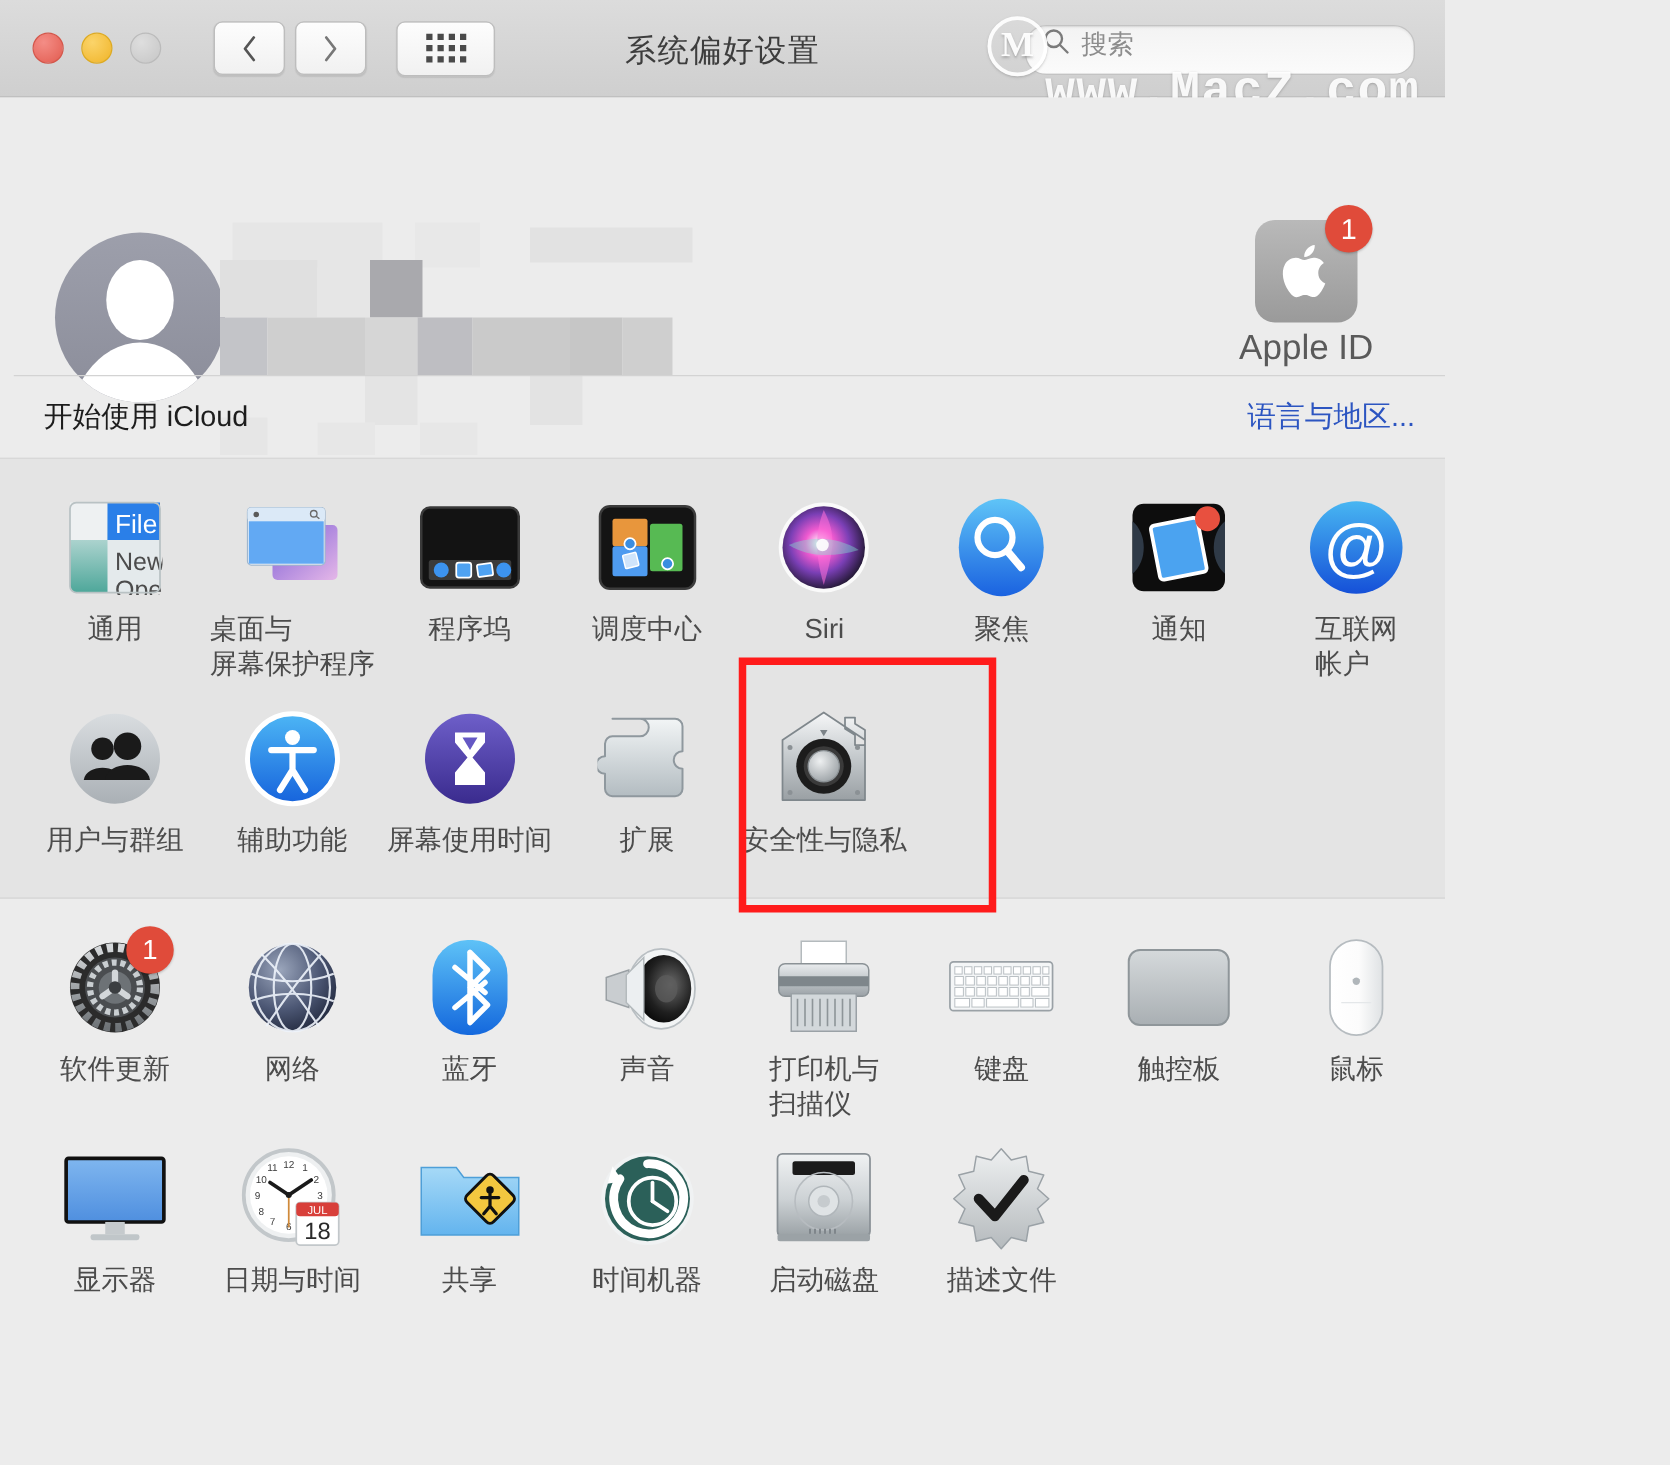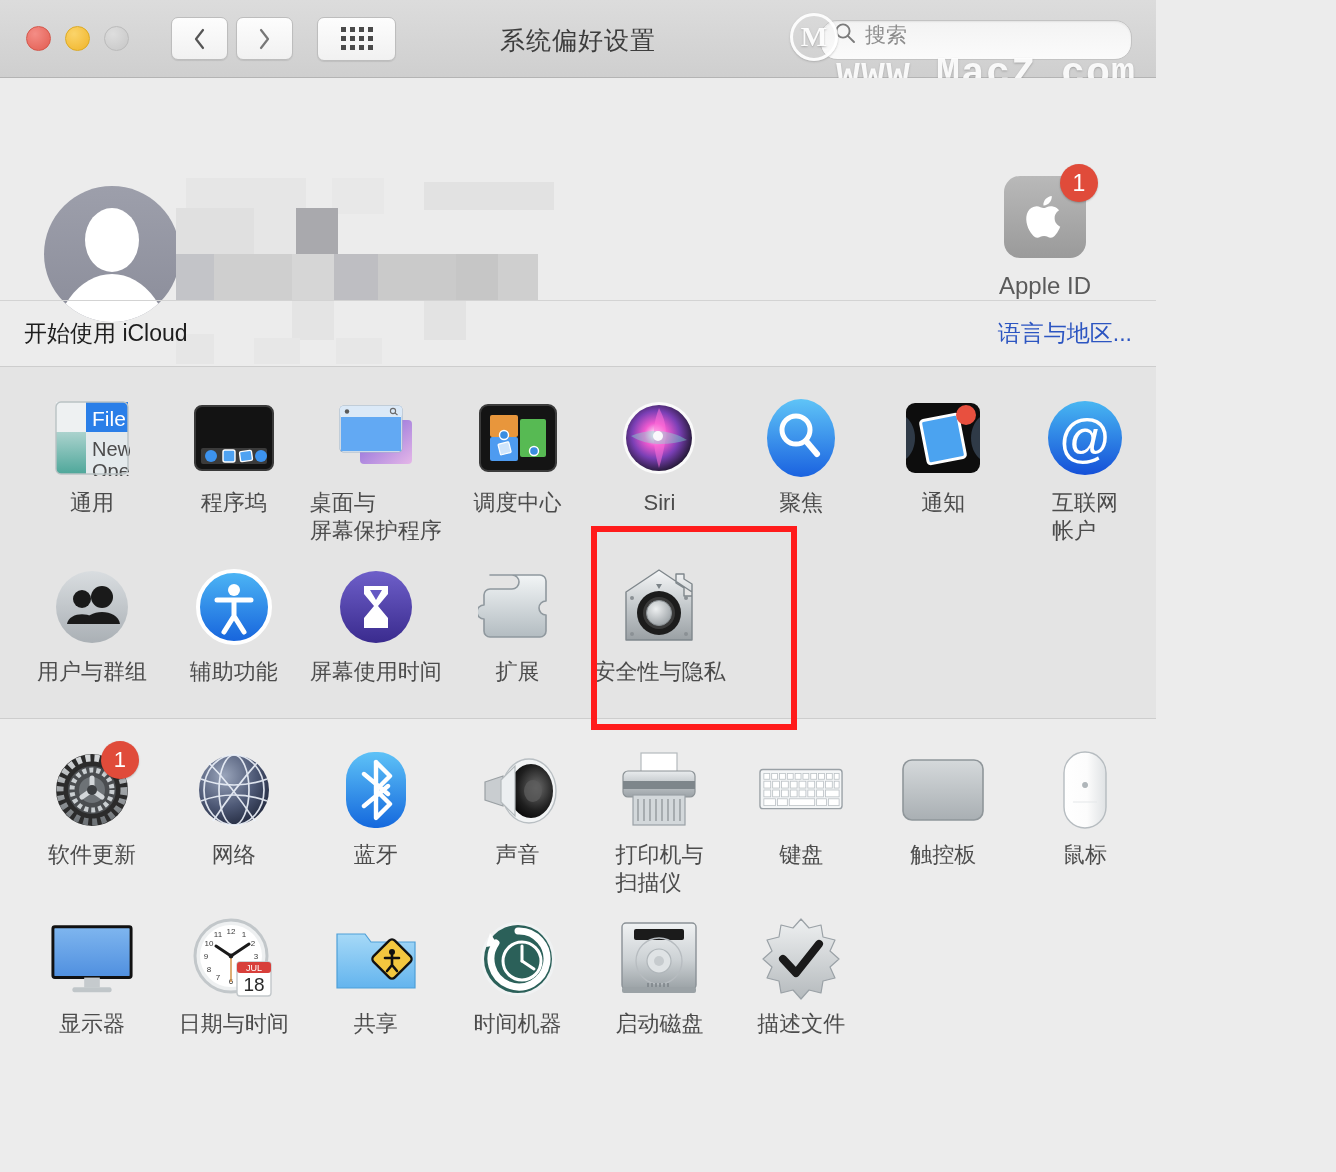--- a/index.html
+++ b/index.html
@@ -100,21 +100,21 @@
   }
   .avatar .body {
     position:absolute; left:50%; bottom:-34px; transform:translateX(-50%);
     width:120px; height:82px; border-radius:50% 50% 0 0 / 100% 100% 0 0;
     background:#fff;
   }
   .blurwrap { position:absolute; left:176px; top:100px; width:560px; height:180px; }
   .blk { position:absolute; background:#e1e1e1; }
 
   .icloudrow {
-    position:absolute; left:0; right:0; bottom:0; height:66px;
+    position:absolute; left:11px; right:0; bottom:0; height:66px;
     border-top:1px solid #d3d3d3;
     display:flex; align-items:center; padding:0 24px;
   }
   .icloud-label { font-size:23px; color:#1d1d1d; }
   .icloud-link { margin-left:auto; font-size:23px; color:#2c55c1; }
 
   .appleid {
     position:absolute; right:36px; top:98px; width:150px; text-align:center;
   }
   .appleid .tile {
@@ -123,21 +123,21 @@
     background:linear-gradient(#b9b9b9,#9a9a9a);
     display:flex; align-items:center; justify-content:center;
   }
   .appleid .badge {
     position:absolute; right:-12px; top:-12px;
     width:38px; height:38px; border-radius:50%;
     background:#e04b3a; color:#fff; font-size:23px;
     display:flex; align-items:center; justify-content:center;
     box-shadow:0 1px 2px rgba(0,0,0,.22);
   }
-  .appleid .cap { margin-top:14px; font-size:24px; color:#5a5a5a; }
+  .appleid .cap { margin-top:4px; font-size:28px; color:#5a5a5a; }
 
   
   .pane { background:#e4e4e4; padding:18px 0 16px 0; }
   .pane.alt { background:#ececec; }
   .pane-sep { height:1px; background:#cdcdcd; }
 
   .grid {
     display:grid; grid-template-columns:repeat(8,1fr);
     row-gap:10px;
     padding-left:21px;
@@ -291,52 +291,52 @@
             <text x="38" y="56" font-family="Liberation Sans, sans-serif" font-size="20" fill="#4c4c4c">New</text>
             <text x="38" y="78" font-family="Liberation Sans, sans-serif" font-size="20" fill="#4c4c4c">Open</text>
             <rect x="2" y="2" width="72" height="72" rx="5" fill="none" stroke="#b9c2c4" stroke-width="1.4"></rect>
           </svg>
         </div>
         <div class="label">通用</div>
       </div>
 
       <div class="cell">
         <div class="iconbox">
+          <svg width="84" height="80" viewBox="0 0 84 80">
+            <defs>
+                <linearGradient id="gPur" x1="0" y1="0" x2="1" y2="1">
+              <stop offset="0" stop-color="#7d5fd6"></stop>
+                  <stop offset="1" stop-color="#e5b7e8"></stop>
+                </linearGradient>
+              </defs>
+            <rect x="26" y="22" width="52" height="44" rx="4" fill="url(#gPur)"></rect>
+            <rect x="6" y="8" width="62" height="46" rx="3" fill="#ffffff" stroke="#9fb6cd" stroke-width="1"></rect>
+            <rect x="6" y="8" width="62" height="11" rx="3" fill="#dbe9f7"></rect>
+            <rect x="7" y="19" width="60" height="34" fill="#62a9f3"></rect>
+            <circle cx="13" cy="13.5" r="2.2" fill="#5a5a5a"></circle>
+            <circle cx="59" cy="13" r="2.6" fill="none" stroke="#6a6a6a" stroke-width="1.1"></circle>
+            <line x1="61" y1="15" x2="63.5" y2="17" stroke="#6a6a6a" stroke-width="1.1"></line>
+          </svg>
+        </div>
+        <div class="label">桌面与
+屏幕保护程序</div>
+      </div>
+
+      <div class="cell">
+        <div class="iconbox">
           <svg width="82" height="68" viewBox="0 0 82 68">
             <rect x="2" y="2" width="78" height="64" rx="7" fill="#131313" stroke="#3a3a3a" stroke-width="2"></rect>
             <rect x="8" y="44" width="66" height="16" rx="2" fill="#3b3b3b"></rect>
             <circle cx="18" cy="52" r="6" fill="#3c93ef"></circle>
             <rect x="30" y="46" width="12" height="12" rx="2" fill="#4ea2f2" stroke="#fff" stroke-width="1.4"></rect>
             <rect x="47" y="47" width="12" height="10" rx="1.5" fill="#4ea2f2" stroke="#fff" stroke-width="1.4" transform="rotate(-8 53 52)"></rect>
             <circle cx="68" cy="52" r="6" fill="#3c93ef"></circle>
           </svg>
         </div>
         <div class="label">程序坞</div>
-      </div>
-
-      <div class="cell">
-        <div class="iconbox">
-          <svg width="84" height="80" viewBox="0 0 84 80">
-            <defs>
-                <linearGradient id="gPur" x1="0" y1="0" x2="1" y2="1">
-              <stop offset="0" stop-color="#7d5fd6"></stop>
-                  <stop offset="1" stop-color="#e5b7e8"></stop>
-                </linearGradient>
-              </defs>
-            <rect x="26" y="22" width="52" height="44" rx="4" fill="url(#gPur)"></rect>
-            <rect x="6" y="8" width="62" height="46" rx="3" fill="#ffffff" stroke="#9fb6cd" stroke-width="1"></rect>
-            <rect x="6" y="8" width="62" height="11" rx="3" fill="#dbe9f7"></rect>
-            <rect x="7" y="19" width="60" height="34" fill="#62a9f3"></rect>
-            <circle cx="13" cy="13.5" r="2.2" fill="#5a5a5a"></circle>
-            <circle cx="59" cy="13" r="2.6" fill="none" stroke="#6a6a6a" stroke-width="1.1"></circle>
-            <line x1="61" y1="15" x2="63.5" y2="17" stroke="#6a6a6a" stroke-width="1.1"></line>
-          </svg>
-        </div>
-        <div class="label">桌面与
-屏幕保护程序</div>
       </div>
 
       <div class="cell">
         <div class="iconbox">
           <svg width="80" height="70" viewBox="0 0 80 70">
             <rect x="2" y="2" width="76" height="66" rx="8" fill="#141414" stroke="#3c3c3c" stroke-width="2"></rect>
             <rect x="12" y="12" width="28" height="22" rx="2" fill="#e8963c"></rect>
             <rect x="12" y="34" width="28" height="24" rx="2" fill="#4e9bf0"></rect>
             <rect x="42" y="16" width="26" height="38" rx="2" fill="#57ba53"></rect>
             <circle cx="26" cy="32" r="4.5" fill="#3a8de0" stroke="#fff" stroke-width="1.4"></circle>

